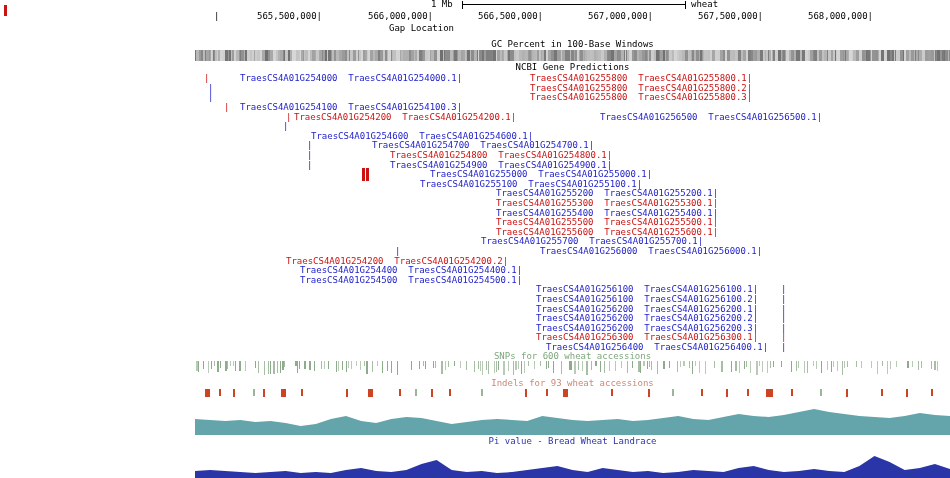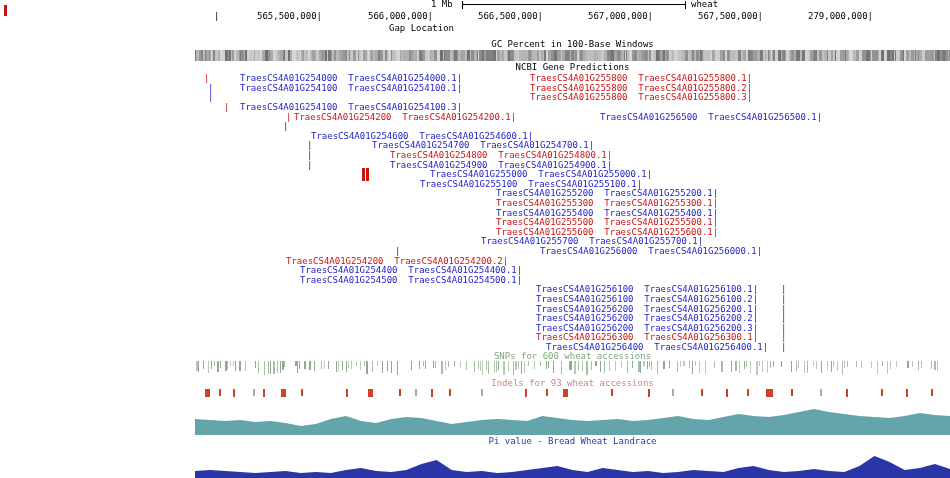--- a/index.html
+++ b/index.html
@@ -29,21 +29,21 @@
     <span class="abs pre" style="left:691px;top:0;">wheat</span>
   </div>
 
   <div class="abs" id="ruler" style="left:0;top:12px;width:950px;height:10px;">
       <span class="abs pre" style="left: 214px; top: 0px; color: rgb(0, 0, 0);">|</span>
       <span class="abs pre" style="left: 257px; top: 0px; color: rgb(0, 0, 0);">565,500,000|</span>
       <span class="abs pre" style="left: 368px; top: 0px; color: rgb(0, 0, 0);">566,000,000|</span>
       <span class="abs pre" style="left: 478px; top: 0px; color: rgb(0, 0, 0);">566,500,000|</span>
       <span class="abs pre" style="left: 588px; top: 0px; color: rgb(0, 0, 0);">567,000,000|</span>
       <span class="abs pre" style="left: 698px; top: 0px; color: rgb(0, 0, 0);">567,500,000|</span>
-      <span class="abs pre" style="left: 808px; top: 0px; color: rgb(0, 0, 0);">279,000,000|</span>
+      <span class="abs pre" style="left: 808px; top: 0px; color: rgb(0, 0, 0);">568,000,000|</span>
     </div>
 
   <span class="abs pre" style="left:389px;top:24px;">Gap Location</span>
 
   <span class="abs center" style="top:40px;">GC Percent in 100-Base Windows</span>
   <div class="abs" id="gcband" style="left:195px;top:50px;width:755px;height:11px;overflow:hidden;">
       <div class="abs" style="left: 0px; top: 0px; width: 1px; height: 11px; background: rgb(118, 118, 118);"></div>
       <div class="abs" style="left: 1px; top: 0px; width: 3px; height: 11px; background: rgb(184, 184, 184);"></div>
       <div class="abs" style="left: 4px; top: 0px; width: 2px; height: 11px; background: rgb(154, 154, 154);"></div>
       <div class="abs" style="left: 6px; top: 0px; width: 2px; height: 11px; background: rgb(136, 136, 136);"></div>
@@ -419,21 +419,20 @@
       <div class="abs" style="left: 753px; top: 0px; width: 1px; height: 11px; background: rgb(181, 181, 181);"></div>
       <div class="abs" style="left: 754px; top: 0px; width: 2px; height: 11px; background: rgb(140, 140, 140);"></div>
     </div>
 
   <span class="abs center" style="top:63px;">NCBI Gene Predictions</span>
   <div class="abs" id="genes" style="left:0;top:0;width:950px;height:352px;">
       <span class="gene pre" style="left: 204px; top: 74px; color: rgb(204, 17, 17);">|</span>
       <span class="gene pre" style="left: 240px; top: 74px; color: rgb(34, 34, 204);">TraesCS4A01G254000  TraesCS4A01G254000.1|</span>
       <span class="gene pre" style="left: 530px; top: 74px; color: rgb(204, 17, 17);">TraesCS4A01G255800  TraesCS4A01G255800.1|</span>
       <span class="gene pre" style="left: 208px; top: 84px; color: rgb(34, 34, 204);">|</span>
-      <span class="gene pre" style="left: 240px; top: 84px; color: rgb(34, 34, 204);">TraesCS4A01G254100  TraesCS4A01G254100.1|</span>
       <span class="gene pre" style="left: 530px; top: 84px; color: rgb(204, 17, 17);">TraesCS4A01G255800  TraesCS4A01G255800.2|</span>
       <span class="gene pre" style="left: 208px; top: 93px; color: rgb(34, 34, 204);">|</span>
       <span class="gene pre" style="left: 530px; top: 93px; color: rgb(204, 17, 17);">TraesCS4A01G255800  TraesCS4A01G255800.3|</span>
       <span class="gene pre" style="left: 224px; top: 103px; color: rgb(204, 17, 17);">|</span>
       <span class="gene pre" style="left: 240px; top: 103px; color: rgb(34, 34, 204);">TraesCS4A01G254100  TraesCS4A01G254100.3|</span>
       <span class="gene pre" style="left: 286px; top: 113px; color: rgb(204, 17, 17);">|</span>
       <span class="gene pre" style="left: 294px; top: 113px; color: rgb(204, 17, 17);">TraesCS4A01G254200  TraesCS4A01G254200.1|</span>
       <span class="gene pre" style="left: 600px; top: 113px; color: rgb(34, 34, 204);">TraesCS4A01G256500  TraesCS4A01G256500.1|</span>
       <span class="gene pre" style="left: 283px; top: 122px; color: rgb(34, 34, 204);">|</span>
       <span class="gene pre" style="left: 311px; top: 132px; color: rgb(34, 34, 204);">TraesCS4A01G254600  TraesCS4A01G254600.1|</span>

